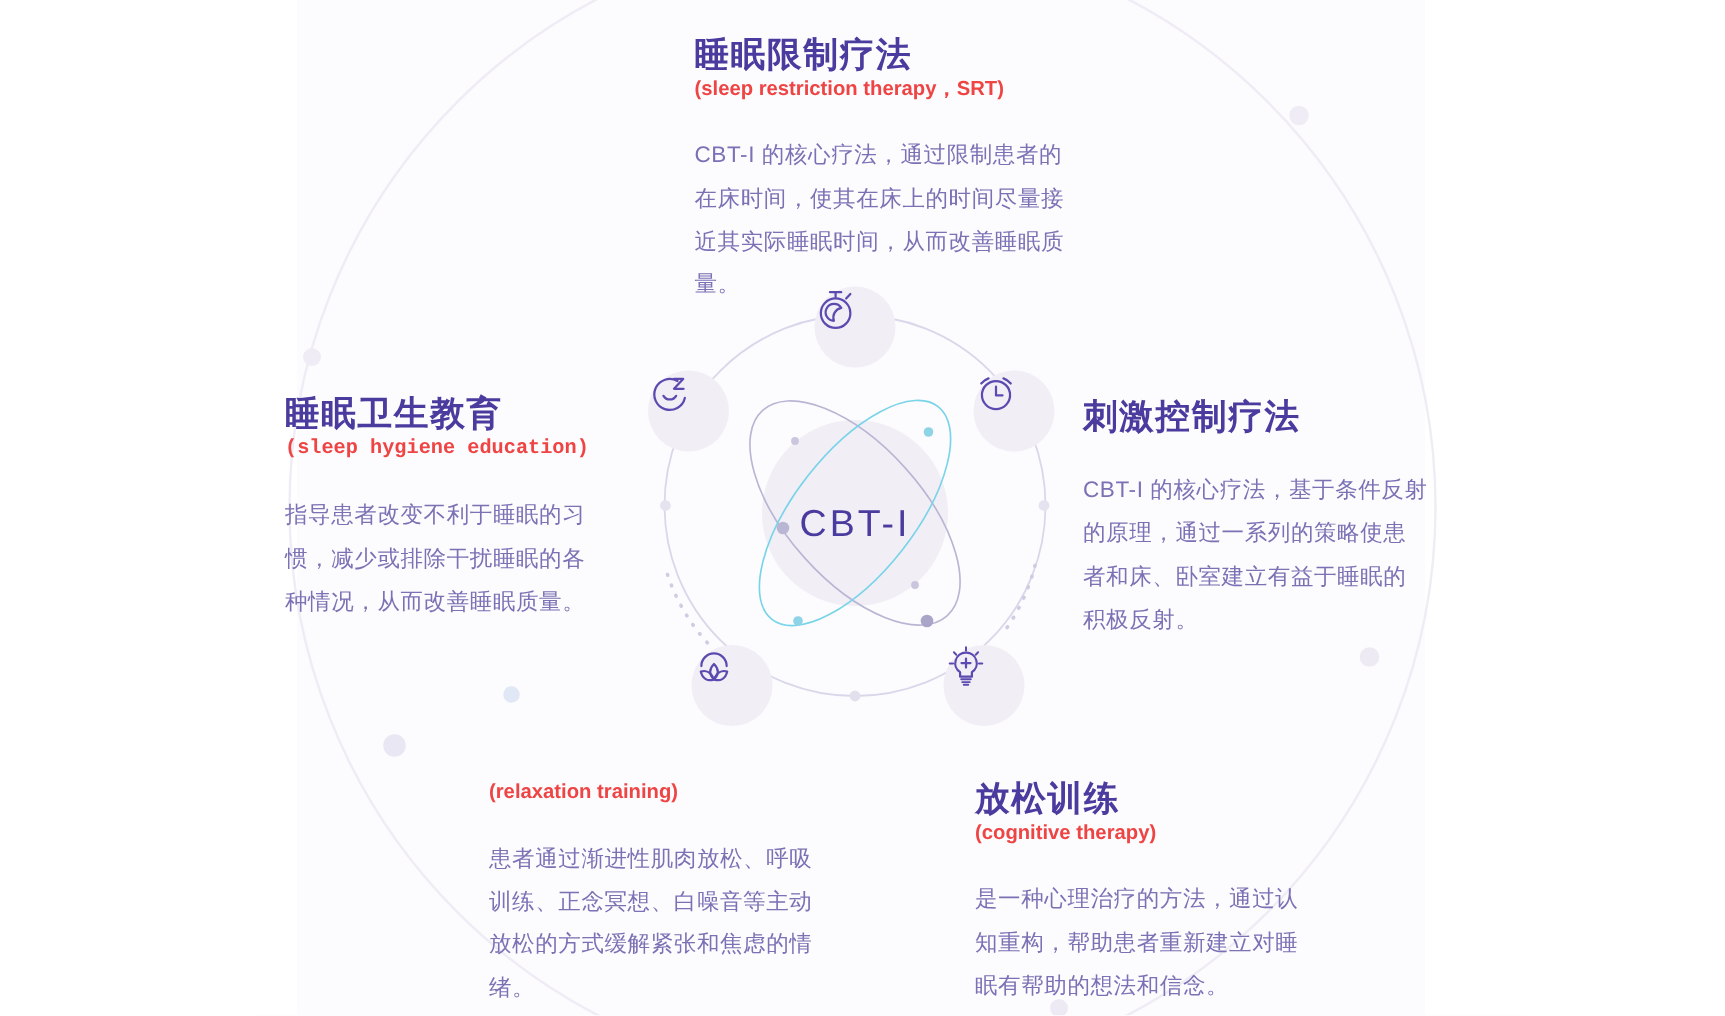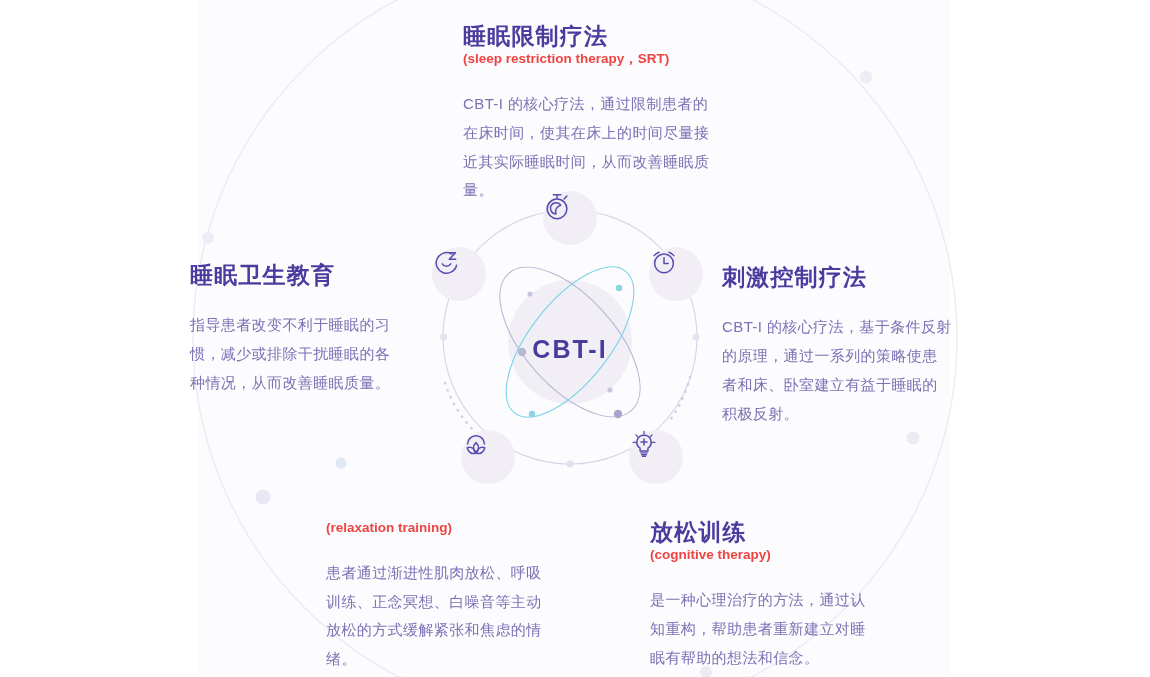--- a/index.html
+++ b/index.html
@@ -97,21 +97,21 @@
   #node-right  { left: 224px; top: 62px; }
   #node-bl     { left: 36px;  top: 245px;}
   #node-br     { left: 204px; top: 245px;}
   #core-label {
     position: absolute;
     left: 0;
     top: 150px;
     width: 290px;
     text-align: center;
     font-size: 25px;
-    font-weight: bold;
+    font-weight: normal;
     color: #4a3b9e;
     letter-spacing: 2px;
   }
 </style>
 </head>
 <body>
 
 <div id="stage">
 
   <div class="bg-panel"></div>
@@ -210,20 +210,21 @@
     <p class="body">CBT-I 的核心疗法，通过限制患者的在床时间，使其在床上的时间尽量接近其实际睡眠时间，从而改善睡眠质量。</p>
   </div>
 
   <div class="block" id="blk-sct">
     <h2>刺激控制疗法</h2>
     <p class="body">CBT-I 的核心疗法，基于条件反射的原理，通过一系列的策略使患者和床、卧室建立有益于睡眠的积极反射。</p>
   </div>
 
   <div class="block" id="blk-she">
     <h2>睡眠卫生教育</h2>
+    <p class="en">(sleep hygiene education)</p>
     <p class="body">指导患者改变不利于睡眠的习惯，减少或排除干扰睡眠的各种情况，从而改善睡眠质量。</p>
   </div>
 
   <div class="block" id="blk-relax">
     <p class="en">(relaxation training)</p>
     <p class="body">患者通过渐进性肌肉放松、呼吸训练、正念冥想、白噪音等主动放松的方式缓解紧张和焦虑的情绪。</p>
   </div>
 
   <div class="block" id="blk-cog">
     <h2>放松训练</h2>

